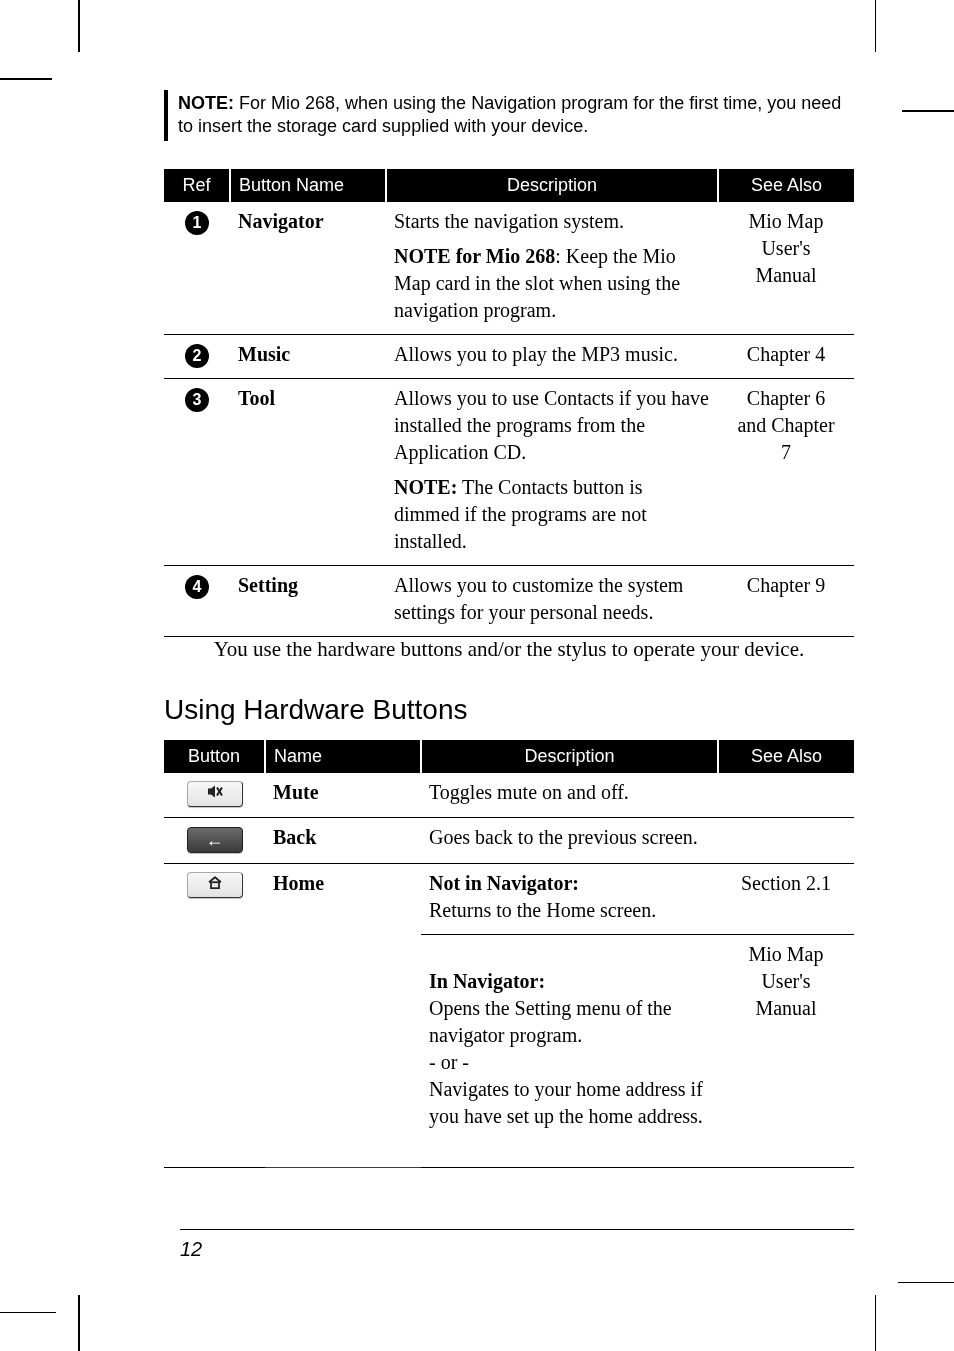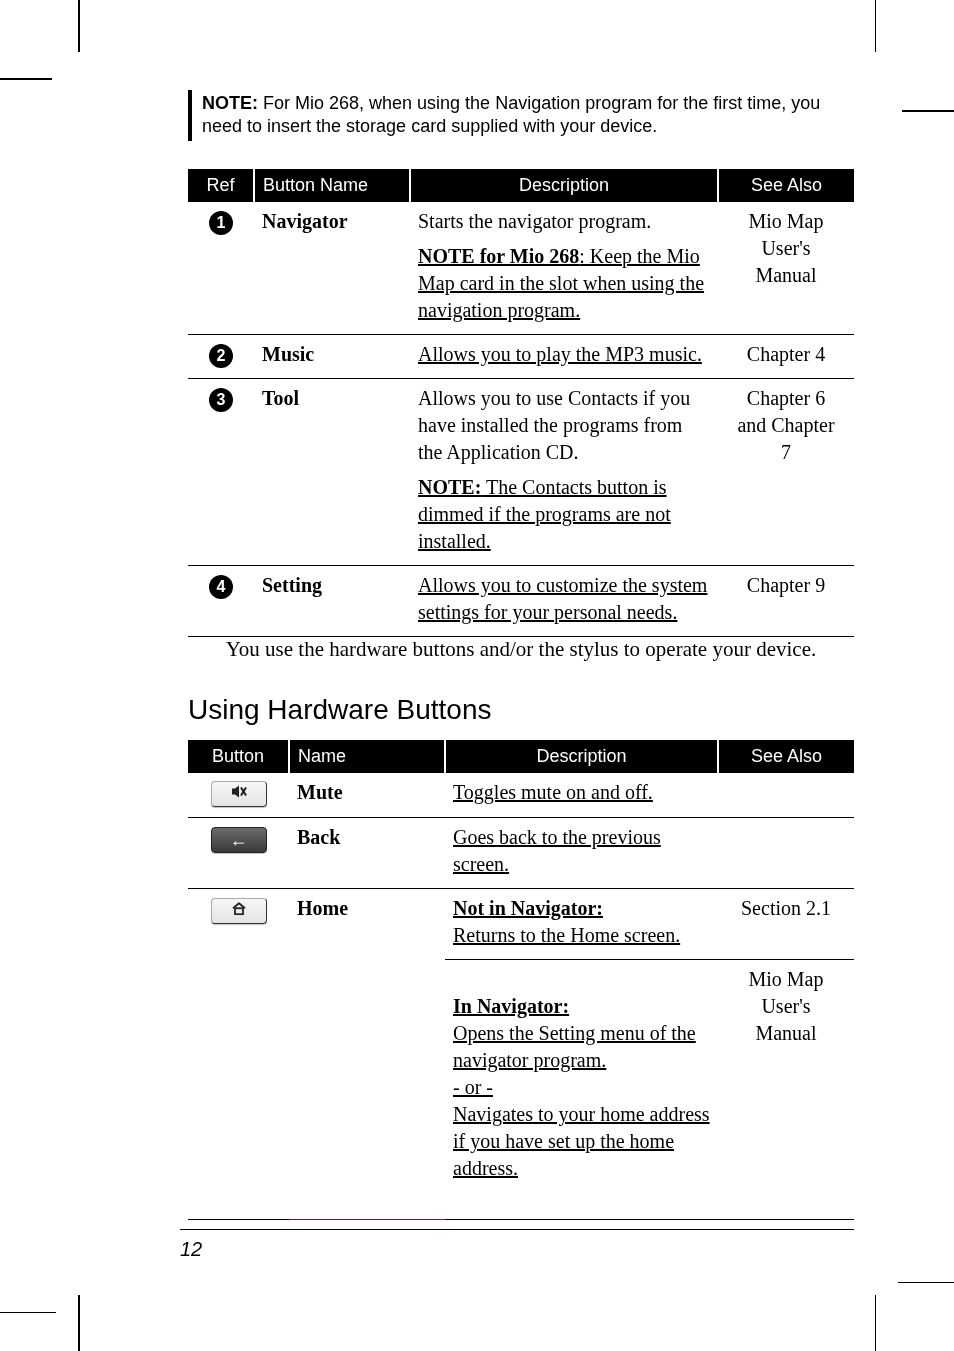--- a/index.html
+++ b/index.html
@@ -8,21 +8,21 @@
     background: #fff;
     font-family: "Times New Roman", Times, serif;
     color: #000;
   }
   .page {
     width: 954px;
     height: 1351px;
     margin: 0 auto;
     position: relative;
     box-sizing: border-box;
-    padding: 90px 80px 60px 88px;
+    padding: 90px 80px 60px 64px;
   }
   
   .trim {
     position: absolute;
     background: #000;
   }
   .trim.tl-h { top: 78px;  left: 0;   width: 52px; height: 1.5px; }
   .trim.tl-v { top: 0;     left: 78px; width: 1.5px; height: 52px; }
   .trim.tr-h { top: 110px; right: 0;  width: 52px; height: 1.5px; }
   .trim.tr-v { top: 0;     right: 78px; width: 1.5px; height: 52px; }
@@ -86,21 +86,21 @@
     color: #fff;
     font-family: Arial, Helvetica, sans-serif;
     font-weight: bold;
     font-size: 16px;
     line-height: 24px;
     text-align: center;
     margin-top: 2px;
   }
 
   .desc-para { margin: 0 0 8px 0; }
-  .desc-para.last { margin-bottom: 0; text-decoration: underline; }
+  .desc-para.last { margin-bottom: 0; }
   .bold { font-weight: bold; }
 
   h1.section-title {
     font-family: Arial, Helvetica, sans-serif;
     font-weight: normal;
     font-size: 36px;
     margin: 50px 0 18px 0;
   }
   p.body-text {
     font-size: 21px;
@@ -187,21 +187,21 @@
           <th>Button Name</th>
           <th class="center">Description</th>
           <th>See Also</th>
         </tr>
       </thead>
       <tbody>
         <tr>
           <td class="ref-col"><span class="circled">1</span></td>
           <td class="name-col">Navigator</td>
           <td>
-            <p class="desc-para">Starts the navigator program.</p>
+            <p class="desc-para">Starts the navigation system.</p>
             <p class="desc-para last"><span class="bold">NOTE for Mio 268</span><span>: Keep the Mio Map card in the slot when using the navigation program.</span></p>
           </td>
           <td class="see-col" style="white-space:pre-line">Mio Map
 User's
 Manual</td>
         </tr>
         <tr>
           <td class="ref-col"><span class="circled">2</span></td>
           <td class="name-col">Music</td>
           <td>

